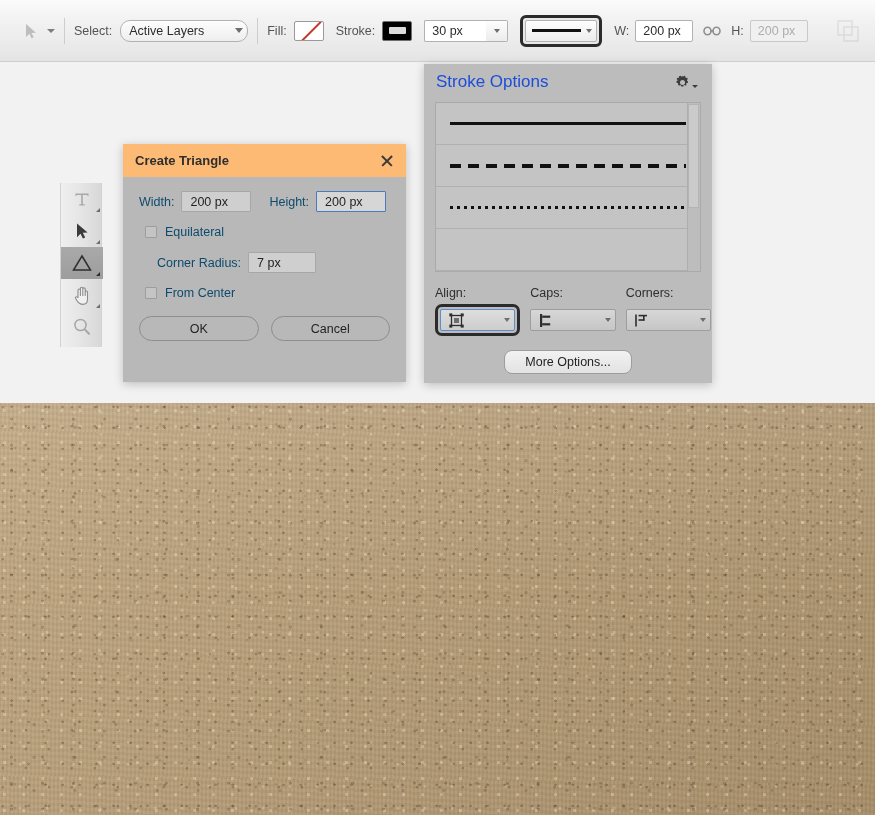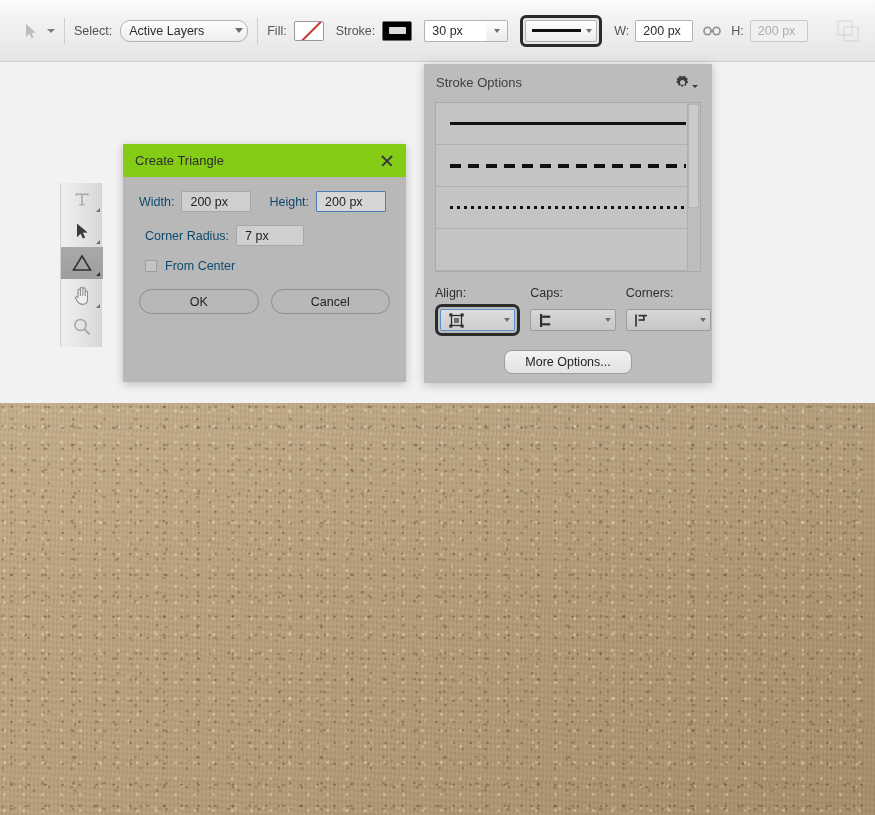--- a/index.html
+++ b/index.html
@@ -104,22 +104,22 @@
   }
   .tool-btn svg{ display:block; }
 
   
   #create-triangle-dialog{
     position:absolute; left:123px; top:144px; width:283px; height:238px;
     background:#b8b8b8;
     box-shadow:0 2px 9px rgba(0,0,0,.22);
   }
   #ct-titlebar{
-    height:33px; background:#84cc16; display:flex; align-items:center;
-    justify-content:space-between; padding:0 10px 0 12px;
+    height:33px; background:#fdba74; display:flex; align-items:center;
+    justify-content:space-between; padding:0 10px 0 12px;font-weight:bold;
   }
   #ct-title{ font-size:13px; color:#2e2e2e; }
   #ct-close{ width:18px; height:18px; position:relative; cursor:pointer; }
   #ct-close::before, #ct-close::after{
     content:""; position:absolute; left:2px; top:8px; width:14px; height:1.6px; background:#3a3a3a;
   }
   #ct-close::before{ transform:rotate(45deg); }
   #ct-close::after{ transform:rotate(-45deg); }
   #ct-body{ padding:14px 16px 0 16px; }
   .ct-row{ display:flex; align-items:center; margin-bottom:13px; }
@@ -137,21 +137,21 @@
     background:#b8b8b8; color:#232323; font-size:12.5px;
     display:flex;align-items:center;justify-content:center; cursor:pointer;
   }
 
   
   #stroke-options-panel{
     position:absolute; left:424px; top:64px; width:288px; height:319px;
     background:#bcbcbc; box-shadow:0 2px 9px rgba(0,0,0,.22);
   }
   #so-header{ height:36px; display:flex; align-items:center; justify-content:space-between; padding:0 14px 0 12px; }
-  #so-title{ font-size:13px; color:#404040; }
+  #so-title{ font-size:17px; color:#1d4ed8; }
   .gear-wrap{ display:flex; align-items:flex-end; gap:2px; }
   #so-list{
     margin:2px 11px 0 11px; height:170px; background:#c4c4c4;
     border:1px solid #aaa; position:relative; overflow:hidden;
   }
   .so-item{ height:42px; border-bottom:1px solid #b0b0b0; display:flex; align-items:center; padding:0 14px; }
   .so-item:last-child{ border-bottom:none; }
   .sl-solid{ flex:1; height:3px; background:#111; }
   .sl-dashed{ flex:1; height:4px; background:repeating-linear-gradient(to right,#111 0 11px,transparent 11px 18px); }
   .sl-dotted{ flex:1; height:3px; background:repeating-linear-gradient(to right,#111 0 3px,transparent 3px 7px); }
@@ -315,22 +315,26 @@
   </div>
   <div id="ct-body">
 
     <div class="ct-row">
       <span class="ct-lbl">Width:</span>
       <div class="ct-input" style="width:70px;">200 px</div>
       <span class="ct-lbl" style="margin-left:18px;">Height:</span>
       <div class="ct-input focused" style="width:70px;">200 px</div>
     </div>
 
-
     <div class="ct-row" style="margin-left:6px;">
+      <span class="cbx"></span>
+      <span class="ct-lbl">Equilateral</span>
+    </div>
+
+    <div class="ct-row" style="margin-left:18px;">
       <span class="ct-lbl">Corner Radius:</span>
       <div class="ct-input" style="width:68px;">7 px</div>
     </div>
 
     <div class="ct-row" style="margin-left:6px;margin-bottom:16px;">
       <span class="cbx"></span>
       <span class="ct-lbl">From Center</span>
     </div>
 
     <div class="ct-row" style="gap:12px;margin-bottom:0;">

